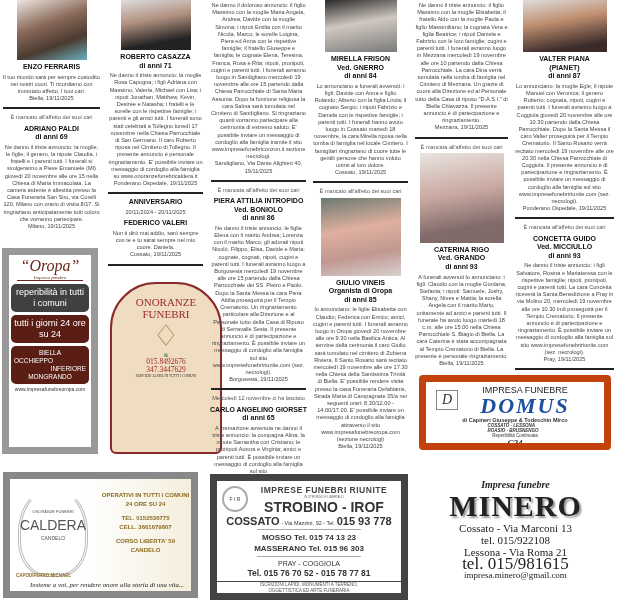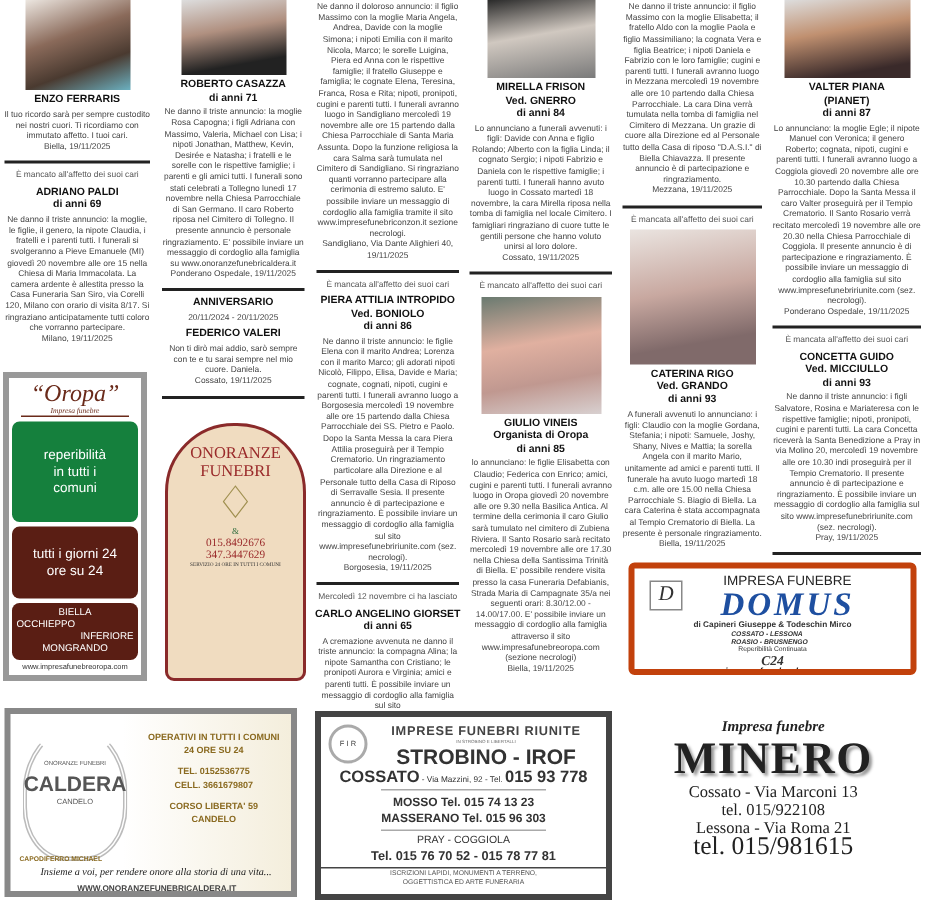--- a/index.html
+++ b/index.html
@@ -4,43 +4,43 @@
 <style>
   * { box-sizing: border-box; margin: 0; padding: 0; }
   body { width: 617px; height: 600px; overflow: hidden; background: #fff; font-family: "Liberation Sans", sans-serif; color: #333; position: relative; }
   .col { position: absolute; top: 0; text-align: center; font-size: 5.6px; line-height: 7.2px; }
   .photo { margin: 0 auto; background: linear-gradient(160deg, #6e6e6e, #c8b8a8 45%, #3a3a3a); }
   .name { font-weight: bold; font-size: 7px; line-height: 8.6px; color: #111; margin-top: 3px; }
   .txt { margin: 2px 3px 0; color: #444; }
   .place { color: #444; }
   .pre { color: #555; margin-top: 5px; margin-bottom: 2px; }
   .sep { height: 2px; background: #222; margin: 5px 3px 4px; }
-  .ad { position: absolute; border: 4px solid #c2410c; overflow: hidden; text-align: center; }
+  .ad { position: absolute; border: 7px solid #c2410c; overflow: hidden; text-align: center; }
 </style>
 </head>
 <body>
 
 <div class="col" style="left:0;width:103px;">
   <div class="photo" style="width:70px;height:60px;background:linear-gradient(160deg,#ece6e0,#8a6a5a 40%,#4a3a30 70%,#6bb0c0);"></div>
   <div class="name">ENZO FERRARIS</div>
   <div class="txt">Il tuo ricordo sarà per sempre custodito nei nostri cuori. Ti ricordiamo con immutato affetto. I tuoi cari.</div>
   <div class="place">Biella, 19/11/2025</div>
   <div class="sep"></div>
   <div class="pre">È mancato all'affetto dei suoi cari</div>
   <div class="name">ADRIANO PALDI</div>
   <div class="name" style="margin-top:0">di anni 69</div>
   <div class="txt">Ne danno il triste annuncio: la moglie, le figlie, il genero, la nipote Claudia, i fratelli e i parenti tutti. I funerali si svolgeranno a Pieve Emanuele (MI) giovedì 20 novembre alle ore 15 nella Chiesa di Maria Immacolata. La camera ardente è allestita presso la Casa Funeraria San Siro, via Corelli 120, Milano con orario di visita 8/17. Si ringraziano anticipatamente tutti coloro che vorranno partecipare.</div>
   <div class="place">Milano, 19/11/2025</div>
 </div>
 
 <div class="ad" style="left:2px;top:248px;width:96px;height:206px;border-color:#999;padding:2px;">
   <div style="font-family:'Liberation Serif',serif;font-style:italic;font-size:16px;color:#6a2a1a;line-height:18px;">“Oropa”</div>
   <div style="font-family:'Liberation Serif',serif;font-style:italic;font-size:5px;color:#6a2a1a;border-bottom:1px solid #6a2a1a;margin:0 6px 3px;">Impresa funebre</div>
-  <div style="background:#15803d;color:#fff;border-radius:5px;font-size:9px;line-height:11px;padding:17px;margin-bottom:3px;">reperibilità in tutti i comuni</div>
-  <div style="background:#5a1e14;color:#fff;border-radius:5px;font-size:9px;line-height:11px;padding:13px;margin-bottom:3px;">tutti i giorni 24 ore su 24</div>
+  <div style="background:#404040;color:#fff;border-radius:5px;font-size:9px;line-height:11px;padding:3px;margin-bottom:3px;">reperibilità in tutti i comuni</div>
+  <div style="background:#5a1e14;color:#fff;border-radius:5px;font-size:9px;line-height:11px;padding:3px;margin-bottom:3px;">tutti i giorni 24 ore su 24</div>
   <div style="background:#5a1e14;color:#fff;border-radius:5px;font-size:6.5px;line-height:8px;padding:3px;margin-bottom:2px;">
     <div>BIELLA</div>
     <div style="text-align:left">OCCHIEPPO</div>
     <div style="text-align:right">INFERIORE</div>
     <div>MONGRANDO</div>
   </div>
   <div style="font-size:5px;">www.impresafunebreoropa.com</div>
 </div>
 
 <div class="col" style="left:105px;width:101px;">
@@ -51,21 +51,21 @@
   <div class="place">Ponderano Ospedale, 19/11/2025</div>
   <div class="sep"></div>
   <div class="name">ANNIVERSARIO</div>
   <div class="place" style="margin-top:2px">20/11/2024 - 20/11/2025</div>
   <div class="name">FEDERICO VALERI</div>
   <div class="txt">Non ti dirò mai addio, sarò sempre con te e tu sarai sempre nel mio cuore. Daniela.</div>
   <div class="place">Cossato, 19/11/2025</div>
   <div class="sep"></div>
 </div>
 
-<div class="ad" style="left:110px;top:282px;width:94px;height:172px;border:2px solid #8a2a2a;border-radius:46px 46px 6px 6px;background:#f0dcc0;font-family:'Liberation Serif',serif;">
+<div class="ad" style="left:110px;top:282px;width:112px;height:172px;border:2px solid #8a2a2a;border-radius:46px 46px 6px 6px;background:#f0dcc0;font-family:'Liberation Serif',serif;">
   <div style="color:#9a2a2a;font-size:11px;line-height:12px;margin-top:12px;">ONORANZE</div>
   <div style="color:#9a2a2a;font-size:11px;line-height:12px;">FUNEBRI</div>
   <div style="color:#a09050;font-size:30px;line-height:32px;">♢</div>
   <div style="color:#2a6a3a;font-size:6px;line-height:6px;">&amp;</div>
   <div style="color:#9a2a2a;font-size:7.5px;line-height:8px;">015.8492676</div>
   <div style="color:#9a2a2a;font-size:7.5px;line-height:8px;">347.3447629</div>
   <div style="color:#333;font-size:3.5px;line-height:5px;">SERVIZIO 24 ORE IN TUTTI I COMUNI</div>
 </div>
 
 <div class="col" style="left:208px;width:101px;">
@@ -142,21 +142,21 @@
     <span style="width:55px;text-align:left;">COSSATO - LESSONA ROASIO - BRUSNENGO</span>
     <span style="font-weight:normal;font-style:normal;">Reperibilità Continuata</span>
     <span style="font-size:9px;font-family:'Liberation Serif',serif;">C24</span>
   </div>
   <div style="font-size:6px;font-weight:bold;font-style:italic;color:#222;">www.impresafunebredomus.com</div>
 </div>
 
 <div class="ad" style="left:3px;top:472px;width:195px;height:126px;background:linear-gradient(90deg,#fff 40%,#f4eedc);border-color:#888;">
   <div style="position:absolute;left:8px;top:8px;width:70px;height:90px;border:3px double #bbb;border-radius:50% 50% 40% 40%;border-top-color:transparent;"></div>
   <div style="position:absolute;left:8px;top:30px;width:70px;font-size:4px;color:#555;">ONORANZE FUNEBRI</div>
-  <div style="position:absolute;left:8px;top:38px;width:70px;font-size:14px;font-weight:bold;color:#555;">CALDERA</div>
+  <div style="position:absolute;left:8px;top:38px;width:70px;font-size:14px;font-weight:normal;color:#555;">CALDERA</div>
   <div style="position:absolute;left:8px;top:56px;width:70px;font-size:5px;color:#555;">CANDELO</div>
   <div style="position:absolute;left:78px;top:12px;width:115px;font-size:6px;line-height:9px;color:#8a6a20;font-weight:bold;">
     <div>OPERATIVI IN TUTTI I COMUNI</div>
     <div>24 ORE SU 24</div>
     <div style="margin-top:5px">TEL. 0152536775</div>
     <div>CELL. 3661679807</div>
     <div style="margin-top:5px">CORSO LIBERTA' 59</div>
     <div>CANDELO</div>
   </div>
   <div style="position:absolute;left:6px;top:94px;font-size:4.5px;color:#8a6a20;font-weight:bold;">CAPODIFERRO MICHAEL</div>
@@ -186,13 +186,14 @@
   </div>
 </div>
 
 <div class="ad" style="left:418px;top:475px;width:195px;height:122px;background:#fff;border:none;font-family:'Liberation Serif',serif;color:#222;">
   <div style="font-style:italic;font-weight:bold;font-size:10px;margin-top:4px;">Impresa funebre</div>
   <div style="font-size:30px;line-height:32px;font-weight:bold;letter-spacing:1px;text-shadow:2px 2px 2px #999;">MINERO</div>
   <div style="font-size:11px;line-height:12px;">Cossato - Via Marconi 13</div>
   <div style="font-size:11px;line-height:12px;">tel. 015/922108</div>
   <div style="font-size:11px;line-height:12px;">Lessona - Via Roma 21</div>
   <div style="font-size:17px;line-height:12px;">tel. 015/981615</div>
+  <div style="font-size:9px;line-height:11px;">impresa.minero@gmail.com</div>
 </div>
 
 </body></html>

